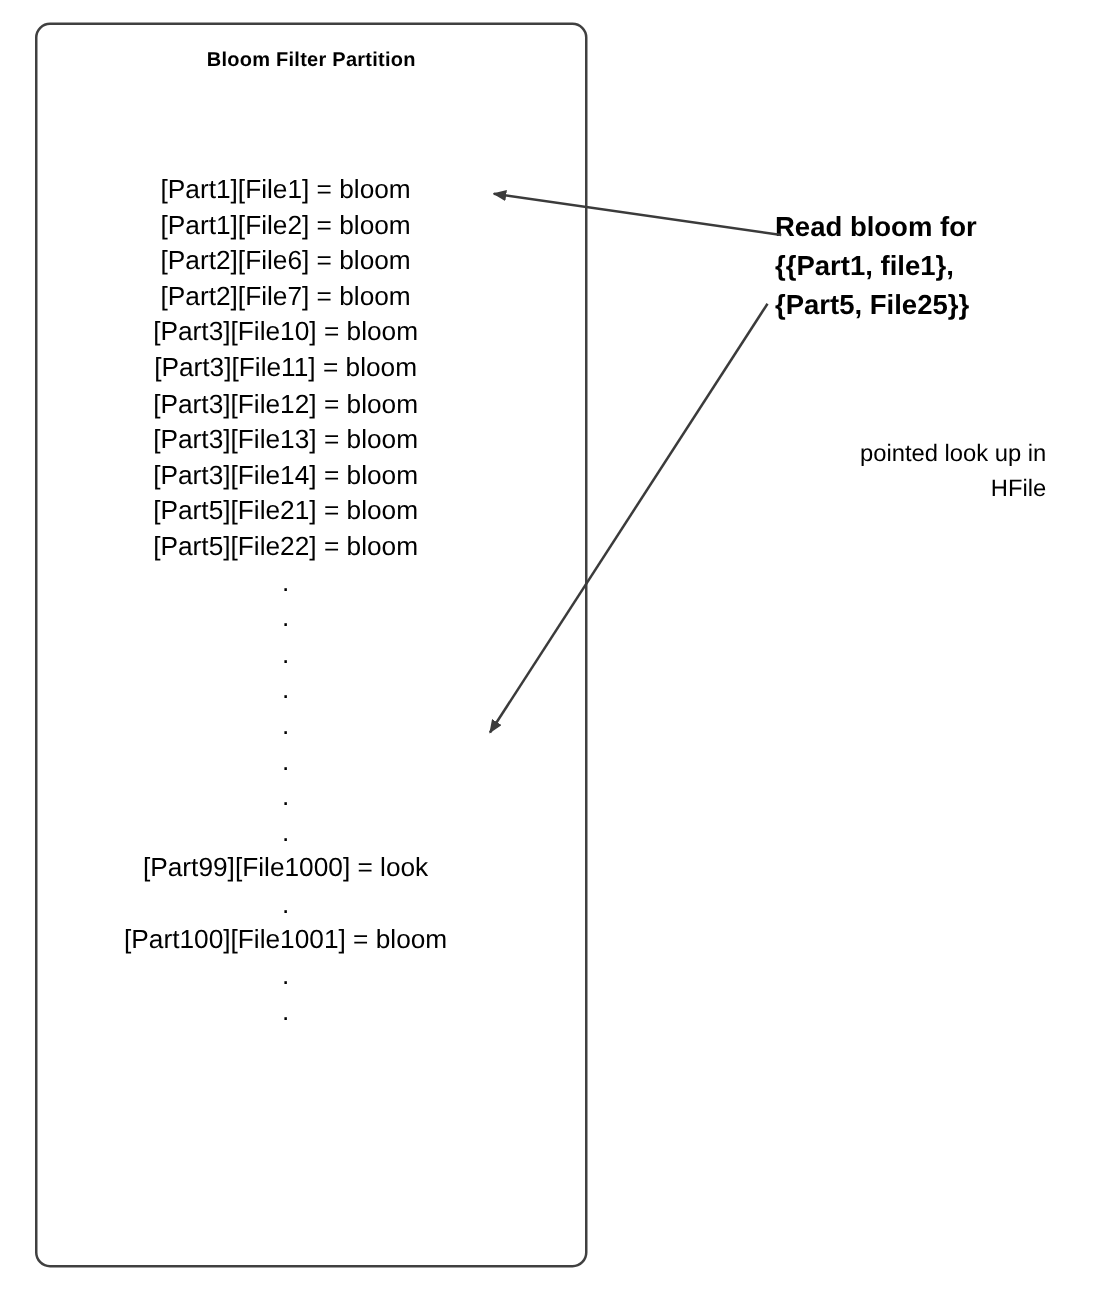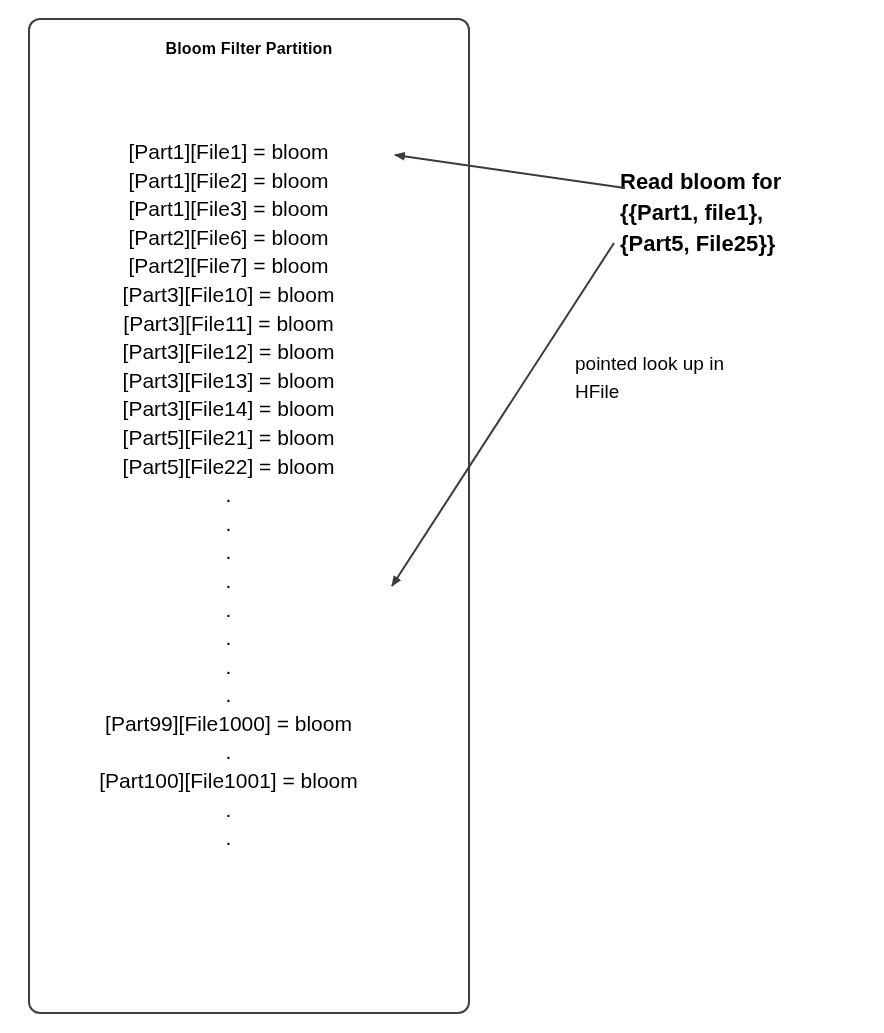--- a/index.html
+++ b/index.html
@@ -76,21 +76,21 @@
     font-size: 22px;
     font-weight: bold;
     line-height: 31px;
   }
 
   .annotation-sub {
     position: absolute;
     left: 575px;
     top: 350px;
     width: 262px;
-    text-align: left;
+    text-align: right;
     font-size: 19px;
     line-height: 28px;
   }
 
   svg.arrows {
     position: absolute;
     left: 0;
     top: 0;
     width: 884px;
     height: 1033px;
@@ -102,41 +102,40 @@
 
 <div id="diagram">
 
   <div class="panel"></div>
 
   <div class="panel-title">Bloom Filter Partition</div>
 
   <div class="entry-list">
     <div class="entry">[Part1][File1] = bloom</div>
     <div class="entry">[Part1][File2] = bloom</div>
-    <div class="entry">[Part1][File3] = bloom</div>
     <div class="entry">[Part2][File6] = bloom</div>
     <div class="entry">[Part2][File7] = bloom</div>
     <div class="entry">[Part3][File10] = bloom</div>
     <div class="entry">[Part3][File11] = bloom</div>
     <div class="entry">[Part3][File12] = bloom</div>
     <div class="entry">[Part3][File13] = bloom</div>
     <div class="entry">[Part3][File14] = bloom</div>
     <div class="entry">[Part5][File21] = bloom</div>
     <div class="entry">[Part5][File22] = bloom</div>
 
     <div class="dot-row">.</div>
     <div class="dot-row">.</div>
     <div class="dot-row">.</div>
     <div class="dot-row">.</div>
     <div class="dot-row">.</div>
     <div class="dot-row">.</div>
     <div class="dot-row">.</div>
     <div class="dot-row">.</div>
 
-    <div class="entry">[Part99][File1000] = bloom</div>
+    <div class="entry">[Part99][File1000] = look</div>
     <div class="dot-row">.</div>
     <div class="entry">[Part100][File1001] = bloom</div>
     <div class="dot-row">.</div>
     <div class="dot-row">.</div>
   </div>
 
   <div class="annotation-main">
     <div>Read bloom for</div>
     <div>{{Part1, file1},</div>
     <div>{Part5, File25}}</div>

